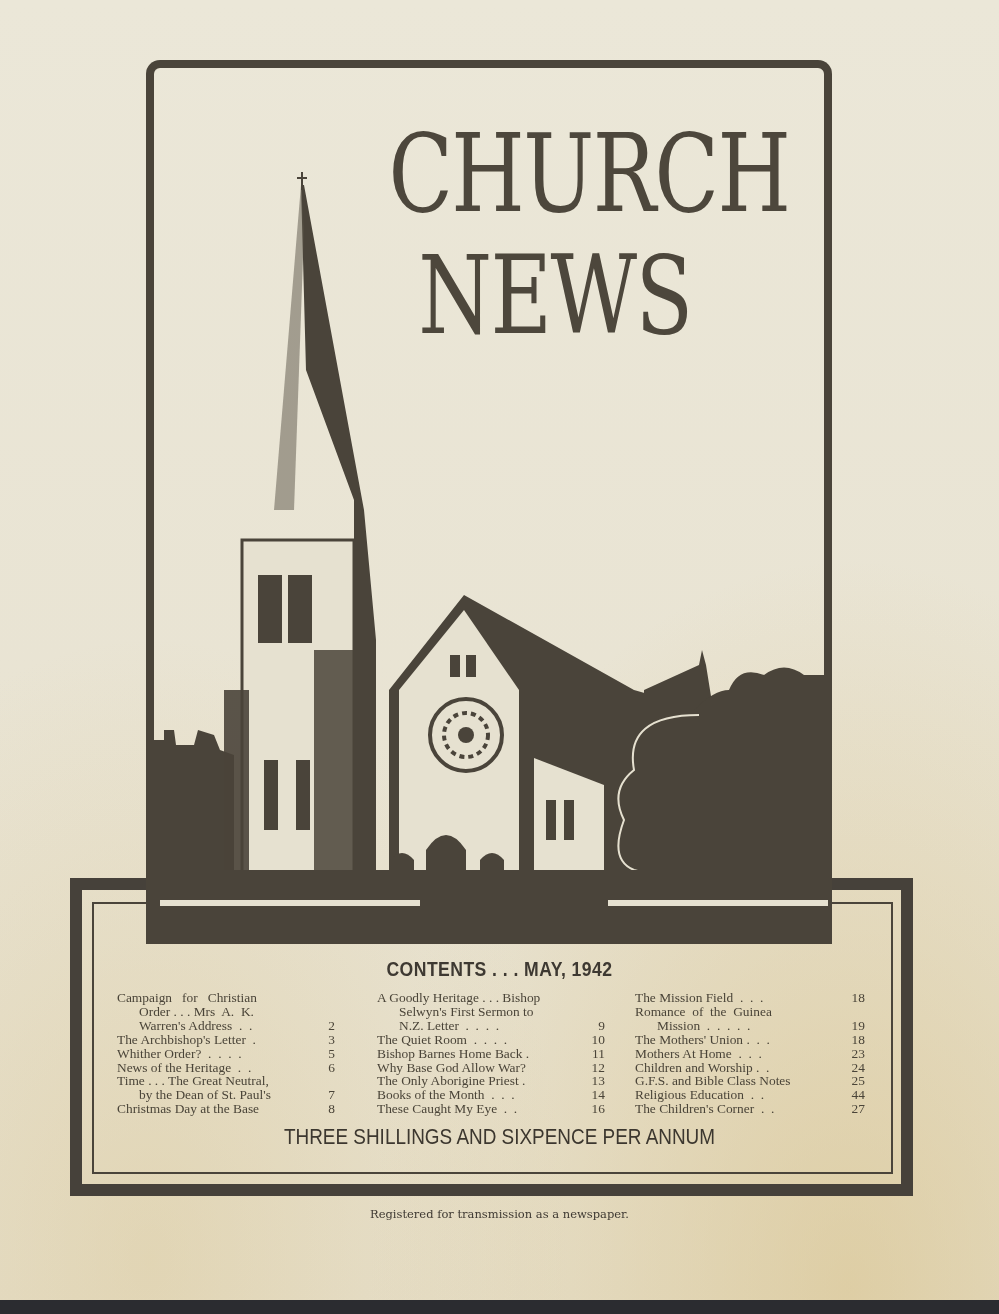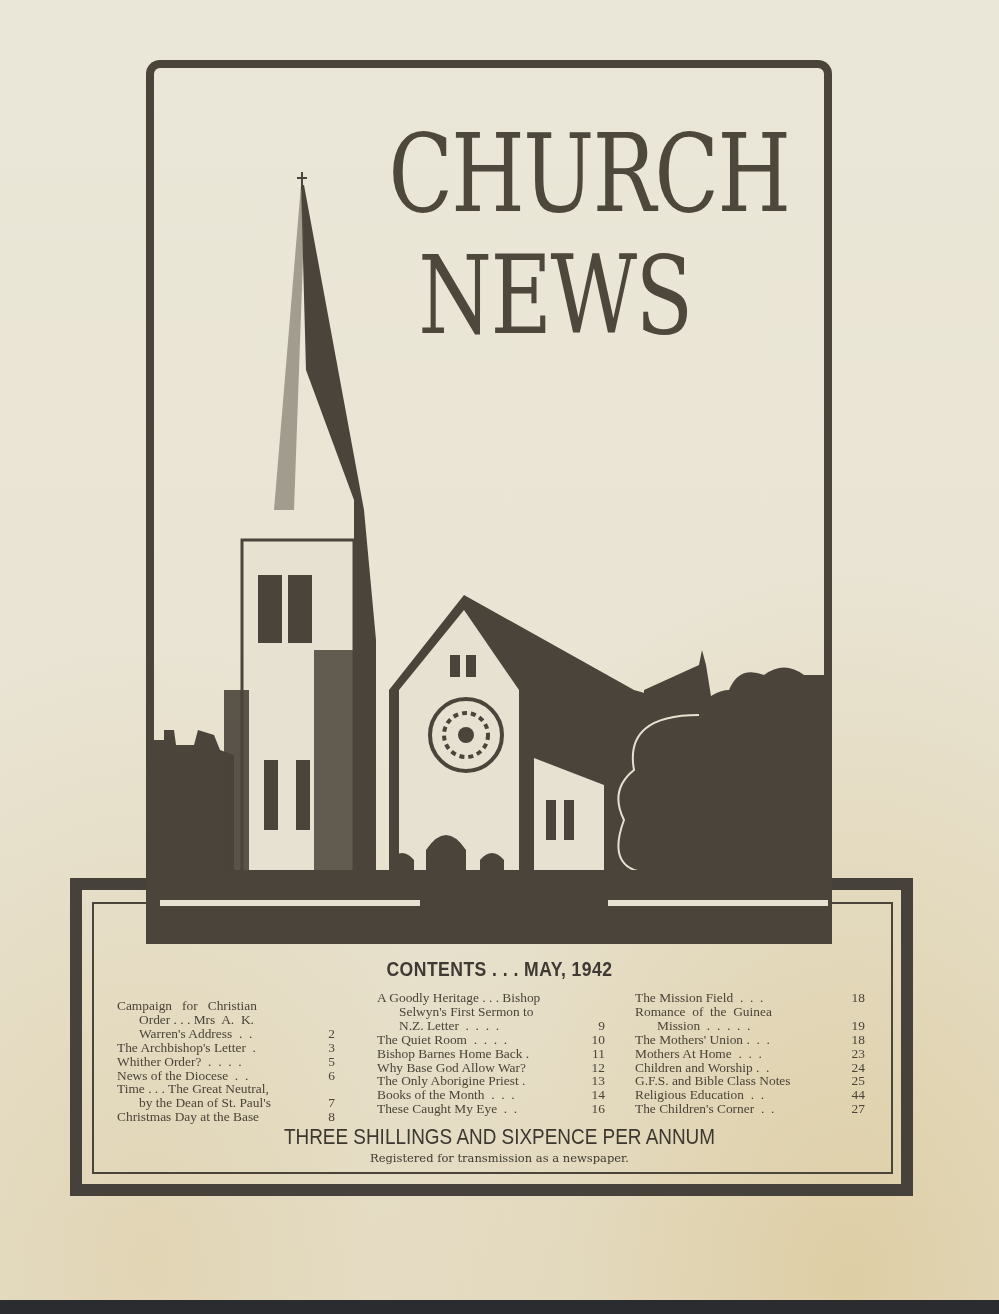--- a/index.html
+++ b/index.html
@@ -45,34 +45,34 @@
   }
   .cover-gap {
     position:absolute; left:146px; top:870px; width:686px; height:74px;
   }
   .contents-heading {
     position:absolute; left:0; width:999px; top:958px; text-align:center;
     font-family:"Liberation Sans", sans-serif; font-weight:bold; font-size:20px;
     color:#3e3932; letter-spacing:0.5px; transform:scaleX(0.88);
   }
   .col { position:absolute; top:991px; font-size:13.4px; line-height:13.9px; color:#4a4438; }
-  .col1 { left:117px; width:218px;margin-top:8px; }
+  .col1 { left:117px; width:218px; }
   .col2 { left:377px; width:228px; }
   .col3 { left:635px; width:230px; }
   .entry { display:flex; justify-content:space-between; }
   .entry .t { flex:1; white-space:pre; }
   .entry .p { width:30px; text-align:right; }
   .entry.indent .t { padding-left:22px;font-family:Liberation Serif, serif; }
   .price {
     position:absolute; left:0; width:999px; top:1124px; text-align:center;
     font-family:"Liberation Sans", sans-serif; font-size:22px; color:#3c372f;
     transform:scaleX(0.86);
   }
   .registered {
-    position:absolute; left:0; width:999px; top:1151px; text-align:center;
+    position:absolute; left:0; width:999px; top:1207px; text-align:center;
     font-family:"DejaVu Serif", serif; font-size:11.5px; color:#3e3932;
   }
 </style>
 </head>
 <body>
 
 <div class="page-bg"></div>
 
 <div class="cover-frame"></div>
 
@@ -155,21 +155,21 @@
     </div>
   <div class="entry">
       <span class="t">The Archbishop's Letter  .</span>
       <span class="p">3</span>
     </div>
   <div class="entry">
       <span class="t">Whither Order?  .  .  .  .</span>
       <span class="p">5</span>
     </div>
   <div class="entry">
-      <span class="t">News of the Diocese  .  .</span>
+      <span class="t">News of the Heritage  .  .</span>
       <span class="p">6</span>
     </div>
   <div class="entry">
       <span class="t">Time . . . The Great Neutral,</span>
       <span class="p"></span>
     </div>
   <div class="entry indent">
       <span class="t">by the Dean of St. Paul's</span>
       <span class="p">7</span>
     </div>

